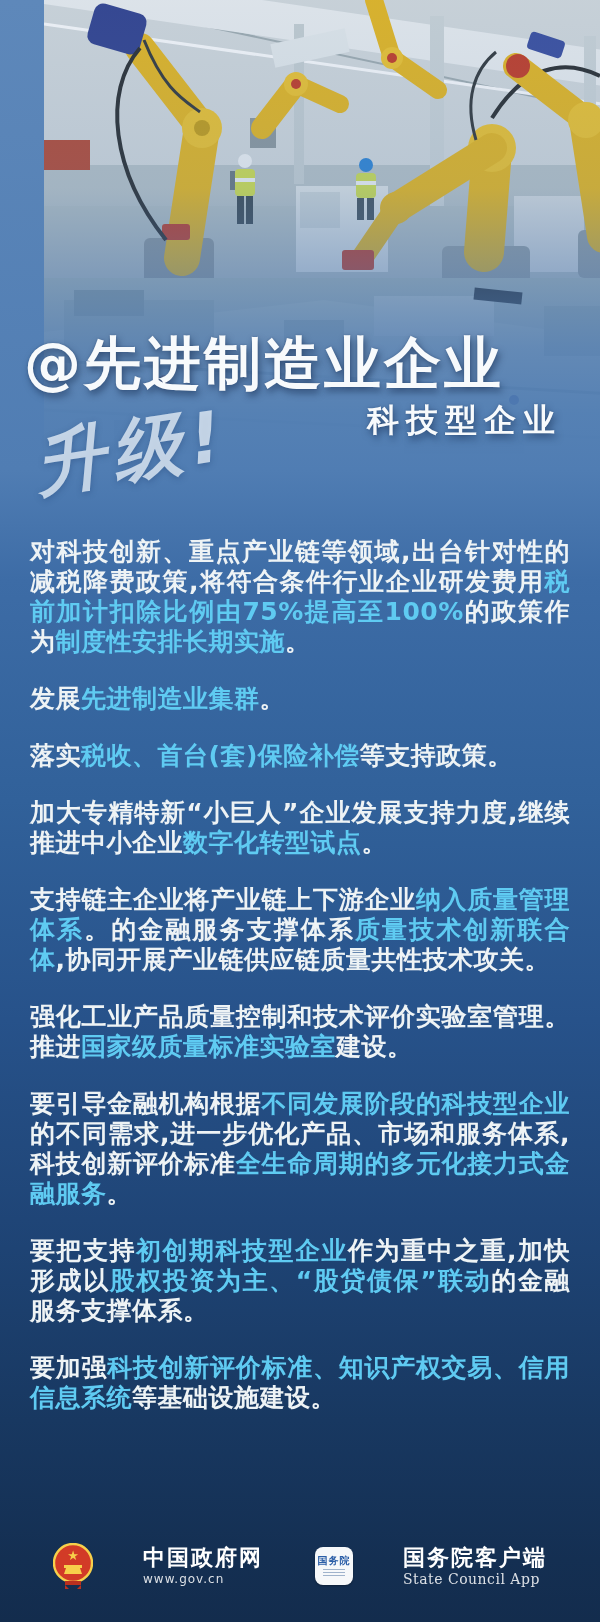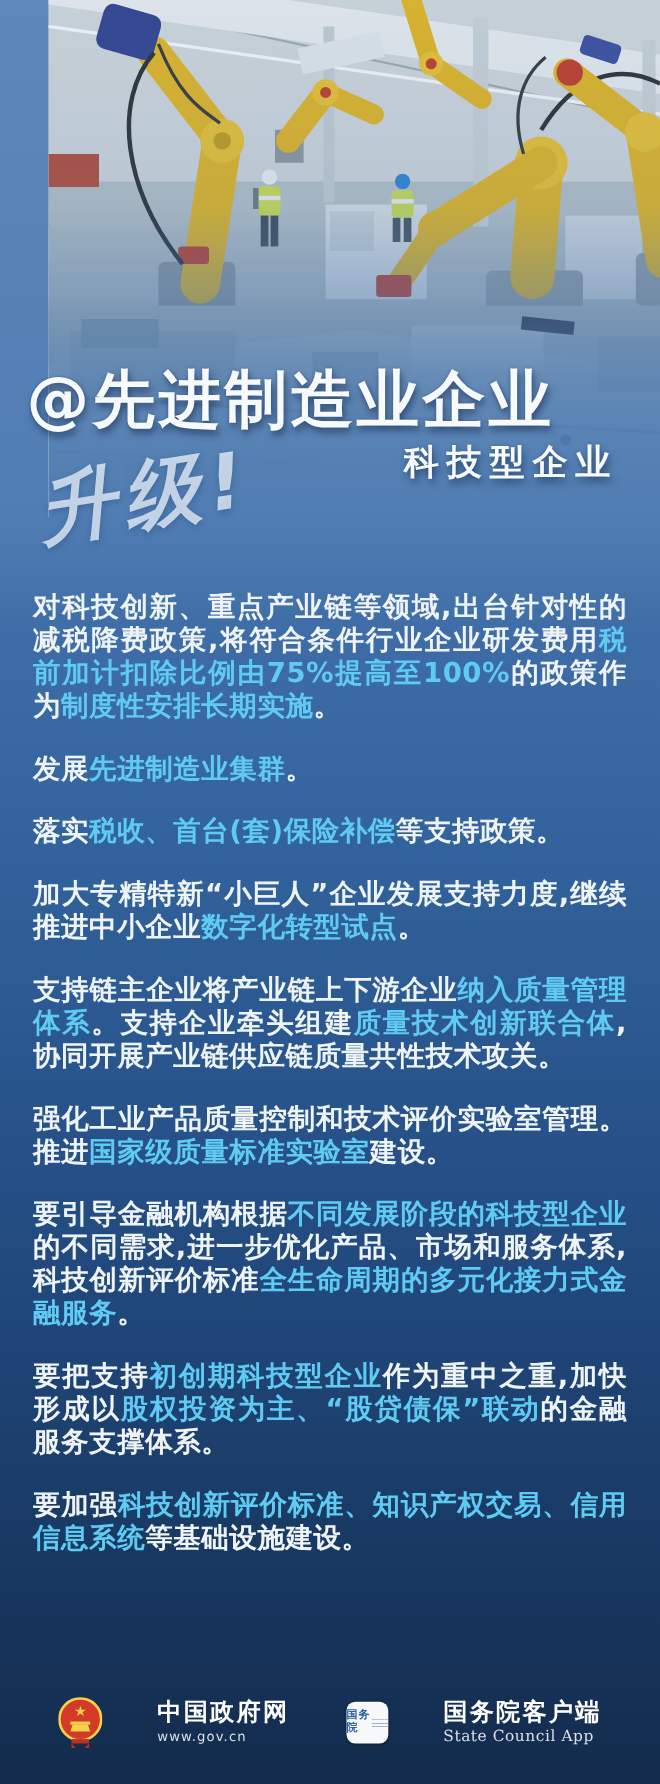--- a/index.html
+++ b/index.html
@@ -60,21 +60,21 @@
     display:flex;justify-content:center;align-items:center;gap:52px;
   }
   .logo-group{display:flex;align-items:center;gap:10px;}
   .logo-texts{display:flex;flex-direction:column;justify-content:center;margin-left:40px;}
   .logo-main{font-size:22px;font-weight:bold;color:#ffffff;letter-spacing:2px;line-height:26px;}
   .logo-sub{font-size:12px;color:rgba(255,255,255,.85);letter-spacing:1px;line-height:16px;}
   .app .logo-sub{font-family:"DejaVu Serif","Liberation Serif",serif;font-size:14px;letter-spacing:.5px;}
   .emblem{width:40px;height:46px;display:block;}
   .app-icon{
     width:38px;height:38px;background:#f6f8fa;border-radius:8px;
-    display:flex;flex-direction:row;align-items:center;justify-content:center;
+    display:flex;flex-direction:column;align-items:center;justify-content:center;
     box-shadow:0 1px 2px rgba(0,0,0,.3);
   }
   .app-icon-text{font-size:10px;font-weight:bold;color:var(--app-blue);letter-spacing:1px;line-height:12px;}
   .app-icon-lines{width:22px;height:8px;margin-top:2px;
     background:repeating-linear-gradient(180deg,#9fb3cc 0 1px,transparent 1px 3px);}
 </style>
 </head>
 <body>
 
 <div class="poster">
@@ -202,21 +202,21 @@
       <div class="stamp">升级!</div>
     </div>
   </div>
 
   <div class="content">
     <div id="paragraphs">
         <p class="para"><span>对科技创新、重点产业链等领域,出台针对性的减税降费政策,将符合条件行业企业研发费用</span><span class="hl">税前加计扣除比例由75%提高至100%</span><span>的政策作为</span><span class="hl">制度性安排长期实施</span><span>。</span></p>
         <p class="para"><span>发展</span><span class="hl">先进制造业集群</span><span>。</span></p>
         <p class="para"><span>落实</span><span class="hl">税收、首台(套)保险补偿</span><span>等支持政策。</span></p>
         <p class="para"><span>加大专精特新“小巨人”企业发展支持力度,继续推进中小企业</span><span class="hl">数字化转型试点</span><span>。</span></p>
-        <p class="para"><span>支持链主企业将产业链上下游企业</span><span class="hl">纳入质量管理体系</span><span>。支持企业牵头组建</span><span class="hl">质量技术创新联合体</span><span>,协同开展产业链供应链质量共性技术攻关。</span></p>
+        <p class="para"><span>支持链主企业将产业链上下游企业</span><span class="hl">纳入质量管理体系</span><span>。的金融服务支撑体系</span><span class="hl">质量技术创新联合体</span><span>,协同开展产业链供应链质量共性技术攻关。</span></p>
         <p class="para"><span>强化工业产品质量控制和技术评价实验室管理。推进</span><span class="hl">国家级质量标准实验室</span><span>建设。</span></p>
         <p class="para"><span>要引导金融机构根据</span><span class="hl">不同发展阶段的科技型企业</span><span>的不同需求,进一步优化产品、市场和服务体系,科技创新评价标准</span><span class="hl">全生命周期的多元化接力式金融服务</span><span>。</span></p>
         <p class="para"><span>要把支持</span><span class="hl">初创期科技型企业</span><span>作为重中之重,加快形成以</span><span class="hl">股权投资为主、“股贷债保”联动</span><span>的金融服务支撑体系。</span></p>
         <p class="para"><span>要加强</span><span class="hl">科技创新评价标准、知识产权交易、信用信息系统</span><span>等基础设施建设。</span></p>
       </div>
   </div>
 
   <div class="footer">
     <div class="logo-group gov">
       <svg class="emblem" viewBox="0 0 40 46">

